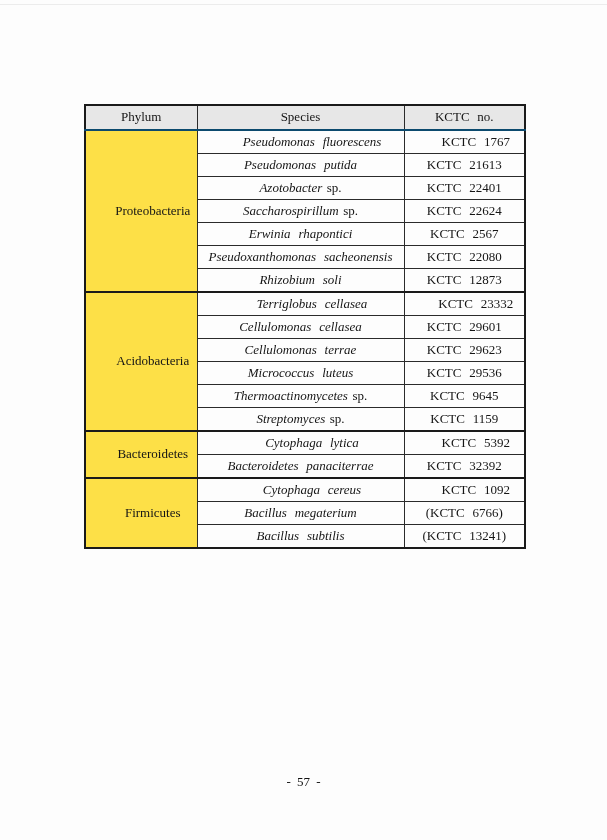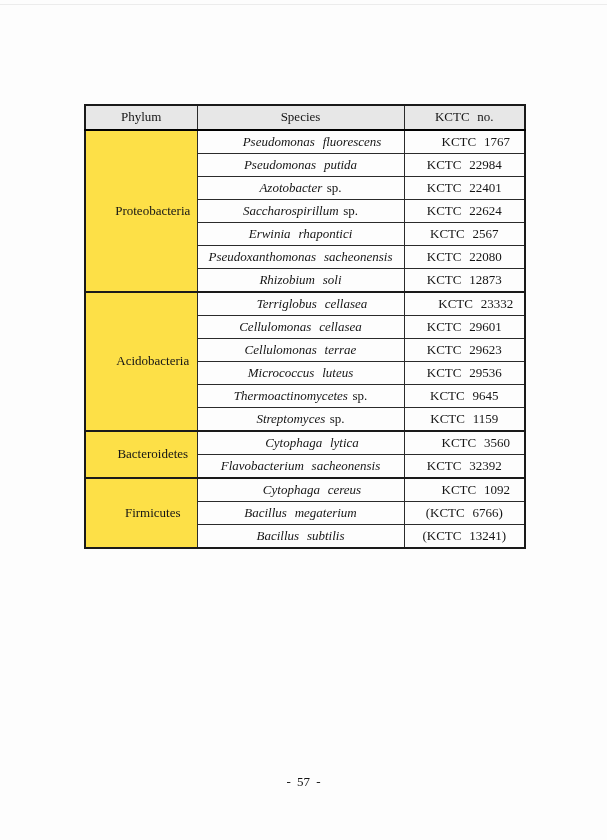--- a/index.html
+++ b/index.html
@@ -44,21 +44,21 @@
     padding:0 2px;
     height:22px;
     line-height:1.1;
     word-spacing:0.35em;
   }
   table.species-table{border:2px solid #1a1a1a;}
   table.species-table thead th{
     background:#e7e7e7;
     font-weight:normal;
     height:23px;
-    border-bottom:2px solid #000000;
+    border-bottom:2px solid #0c4a6e;
     text-align:center;
   }
   .col-phylum{width:112px;}
   .col-species{width:207px;}
   .col-kctc{width:121px;}
   td.species i{font-style:italic;}
   td.species .sp:not(:empty){margin-left:0.35em;font-style:normal;}
   tr.group-start td{border-top:2px solid #1a1a1a;padding-left:25px;}
   td.phylum{background:#fde047;}
   .footer{
@@ -92,21 +92,21 @@
     </thead>
     <tbody>
 
       <tr class="group-start">
         <td class="phylum" rowspan="7">Proteobacteria</td>
         <td class="species"><i>Pseudomonas fluorescens</i><span class="sp"></span></td>
         <td class="kctc">KCTC 1767</td>
       </tr>
       <tr>
         <td class="species"><i>Pseudomonas putida</i><span class="sp"></span></td>
-        <td class="kctc">KCTC 22984</td>
+        <td class="kctc">KCTC 21613</td>
       </tr>
       <tr>
         <td class="species"><i>Azotobacter</i><span class="sp">sp.</span></td>
         <td class="kctc">KCTC 22401</td>
       </tr>
       <tr>
         <td class="species"><i>Saccharospirillum</i><span class="sp">sp.</span></td>
         <td class="kctc">KCTC 22624</td>
       </tr>
       <tr>
@@ -144,24 +144,24 @@
         <td class="kctc">KCTC 9645</td>
       </tr>
       <tr>
         <td class="species"><i>Streptomyces</i><span class="sp">sp.</span></td>
         <td class="kctc">KCTC 1159</td>
       </tr>
 
       <tr class="group-start">
         <td class="phylum" rowspan="2">Bacteroidetes</td>
         <td class="species"><i>Cytophaga lytica</i><span class="sp"></span></td>
-        <td class="kctc">KCTC 3560</td>
+        <td class="kctc">KCTC 5392</td>
       </tr>
       <tr>
-        <td class="species"><i>Flavobacterium sacheonensis</i><span class="sp"></span></td>
+        <td class="species"><i>Bacteroidetes panaciterrae</i><span class="sp"></span></td>
         <td class="kctc">KCTC 32392</td>
       </tr>
 
       <tr class="group-start">
         <td class="phylum" rowspan="3">Firmicutes</td>
         <td class="species"><i>Cytophaga cereus</i><span class="sp"></span></td>
         <td class="kctc">KCTC 1092</td>
       </tr>
       <tr>
         <td class="species"><i>Bacillus megaterium</i><span class="sp"></span></td>

